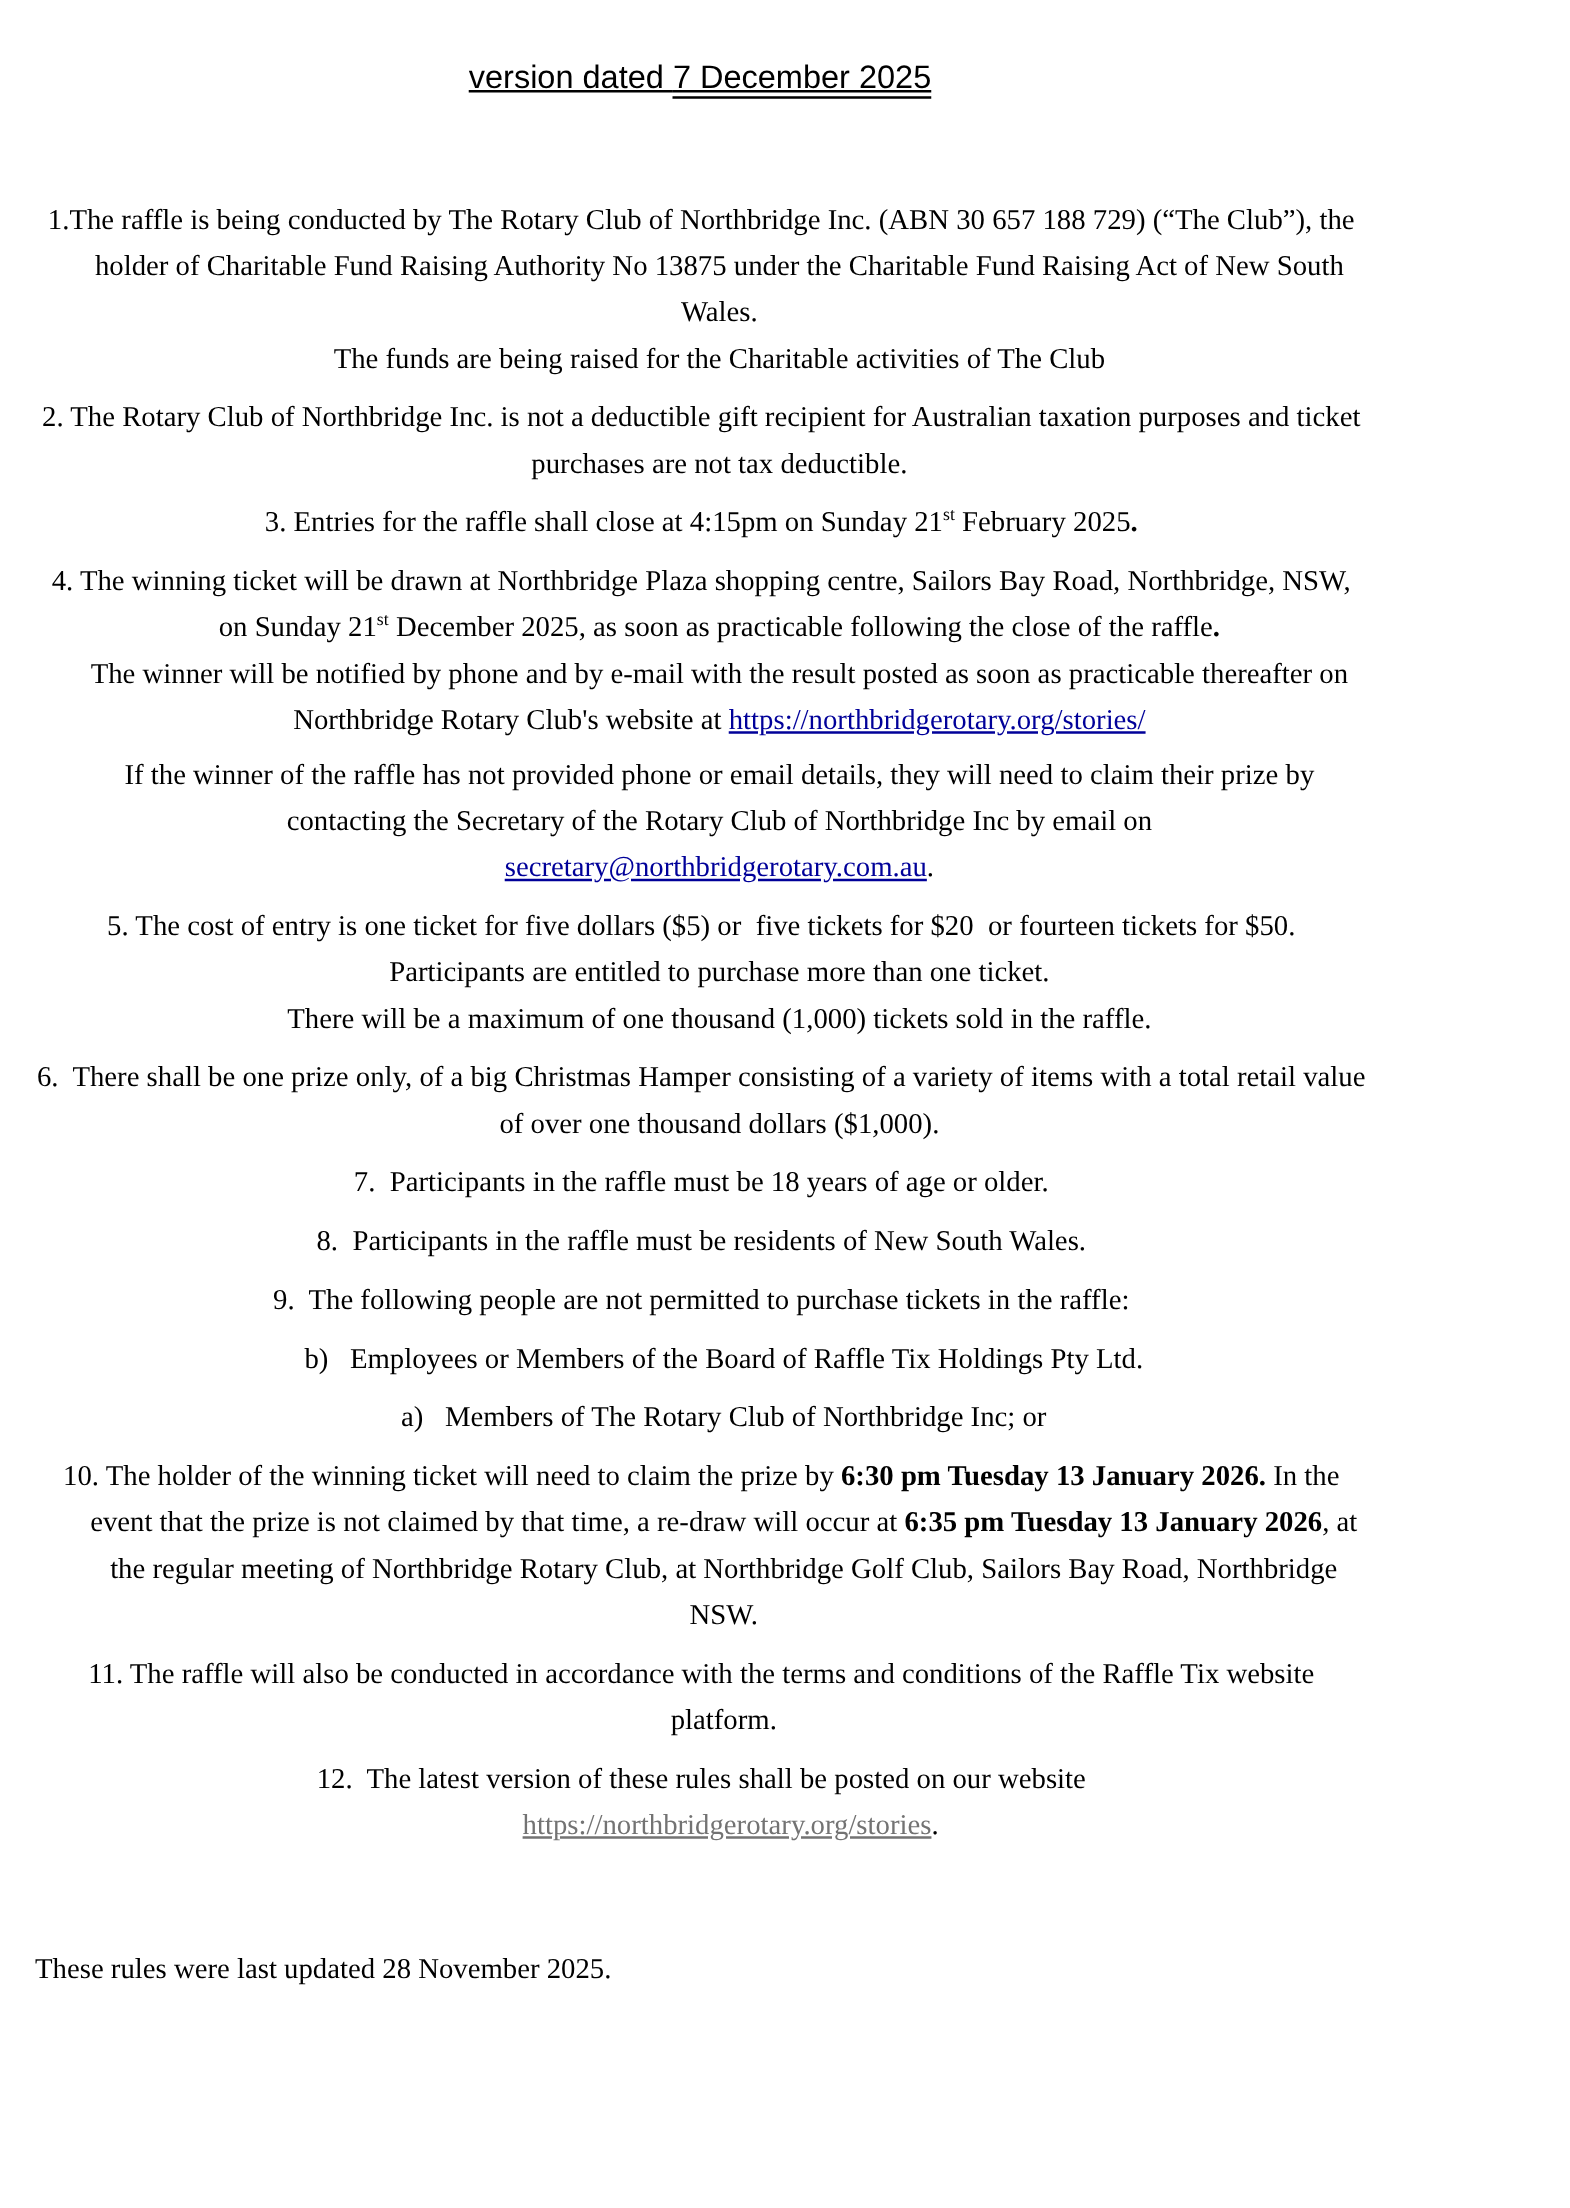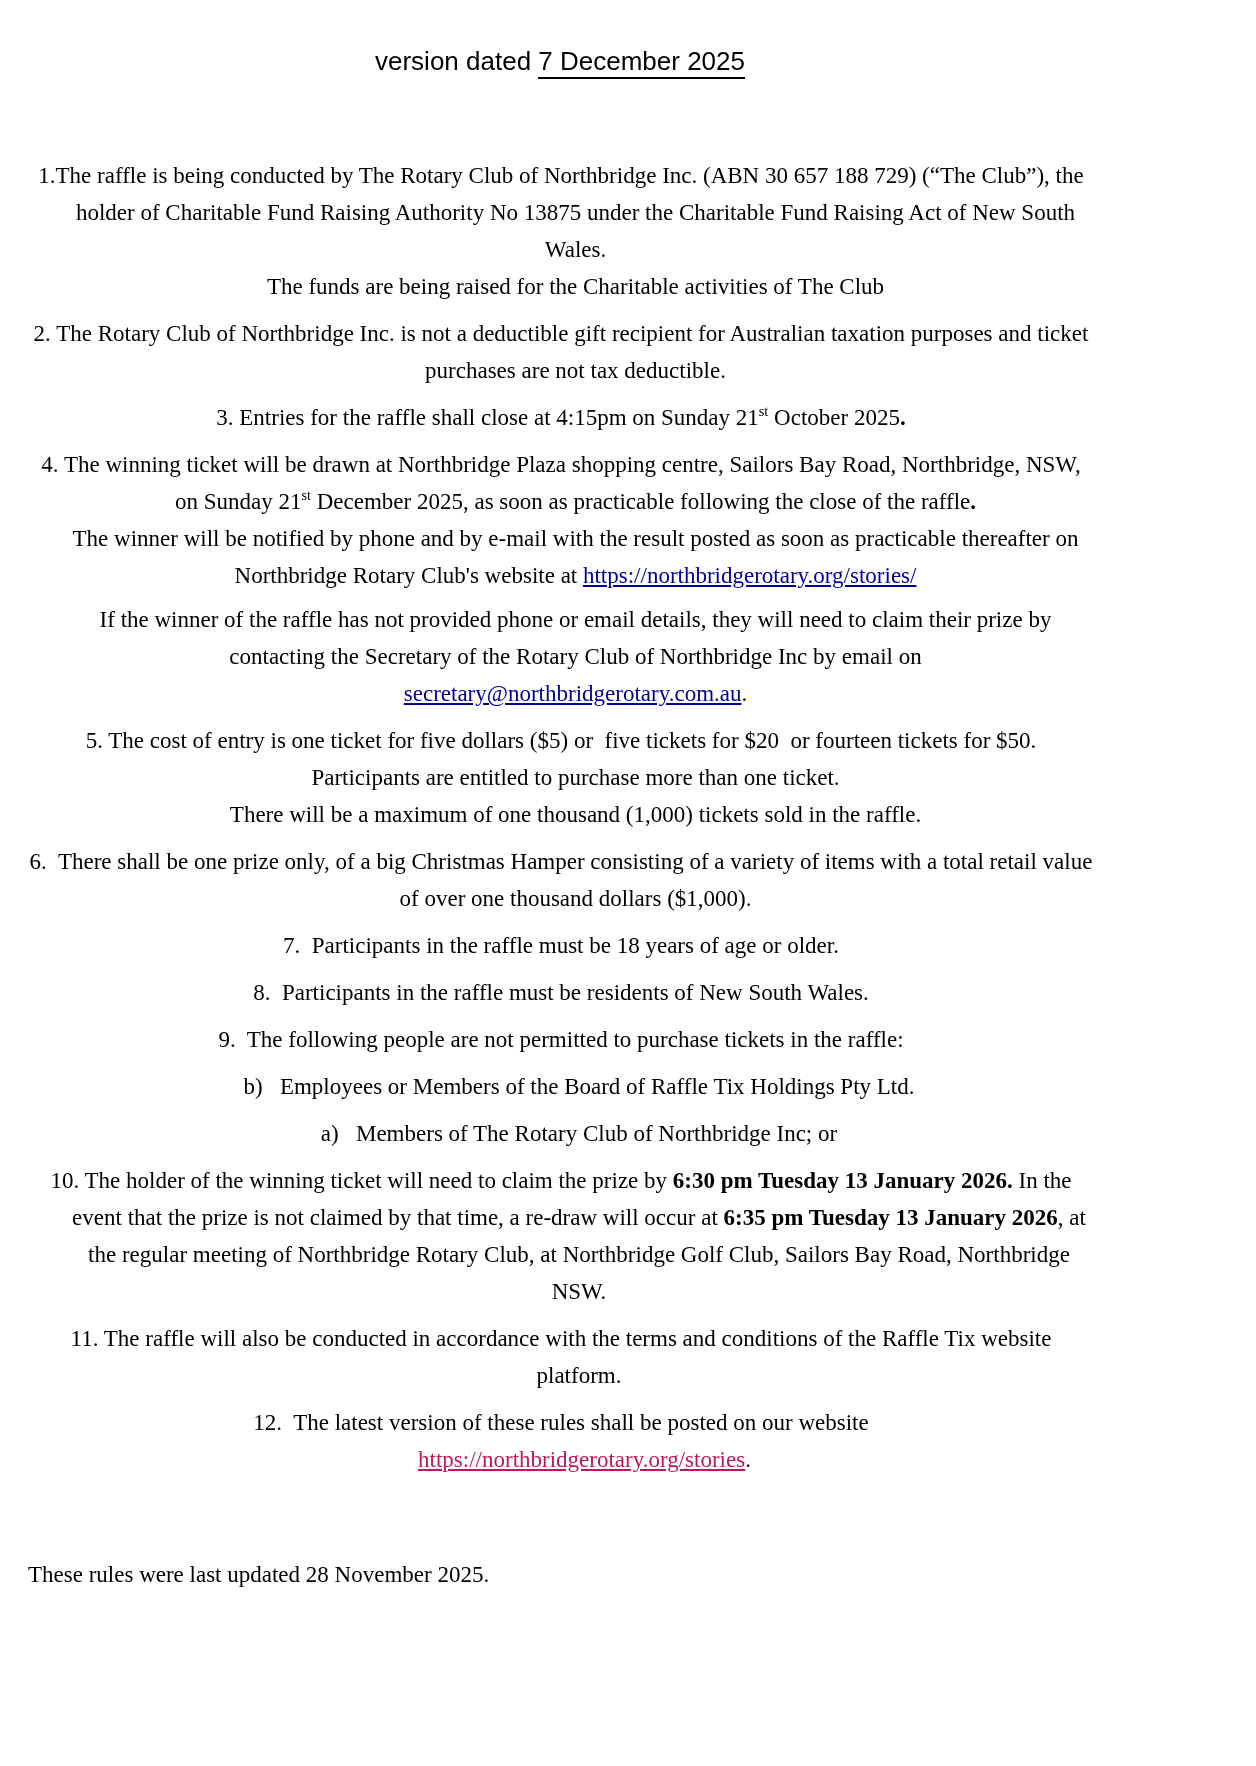--- a/index.html
+++ b/index.html
@@ -30,20 +30,21 @@
     display: inline-block;
     border-bottom: 4px solid #000;
     padding-bottom: 2px;
   }
   .subtitle {
     margin-top: 3px;
     font-family: "Liberation Sans", sans-serif;
     font-size: 26px;
     line-height: 32px;
     font-weight: 400;
+    text-decoration: underline;
   }
   .date-underline {
     border-bottom: 2px solid #000;
     padding-bottom: 1px;
   }
   .doc {
     margin: 80px 0 0 28px;
     width: 1066px;
     font-size: 23px;
     line-height: 37px;
@@ -56,21 +57,21 @@
     text-align: center;
   }
   .bold { font-weight: 700; }
   .sup {
     font-size: 0.62em;
     vertical-align: super;
     line-height: 0;
   }
   a.lnk { text-decoration: underline; }
   a.lnk-blue { color: #000099; }
-  a.lnk-black { color: #be185d; }
+  a.lnk-black { color: #737373; }
   .footer {
     margin-top: 78px;
     white-space: pre-wrap;
   }
 </style>
 </head>
 <body>
 
 <div class="header">
   <div class="subtitle"><span>version dated </span><span class="date-underline">7 December 2025</span></div>
@@ -78,21 +79,21 @@
 
 <div class="doc">
     <div class="item">
       <p class="para" style="padding-left: 29px; text-indent: -29px;"><span>1.The raffle is being conducted by The Rotary Club of Northbridge Inc. (ABN 30 657 188 729) (“The Club”), the holder of Charitable Fund Raising Authority No 13875 under the Charitable Fund Raising Act of New South Wales.</span></p>
       <p class="para" style="padding-left: 29px; text-indent: 0px;"><span>The funds are being raised for the Charitable activities of The Club</span></p>
     </div>
     <div class="item">
       <p class="para" style="padding-left: 29px; text-indent: -29px;"><span>2. The Rotary Club of Northbridge Inc. is not a deductible gift recipient for Australian taxation purposes and ticket purchases are not tax deductible.</span></p>
     </div>
     <div class="item">
-      <p class="para" style="padding-left: 29px; text-indent: -29px;"><span>3. Entries for the raffle shall close at 4:15pm on Sunday 21</span><span class="sup">st</span><span> October 2025</span><span class="bold">.</span></p>
+      <p class="para" style="padding-left: 29px; text-indent: -29px;"><span>3. Entries for the raffle shall close at 4:15pm on Sunday 21</span><span class="sup">st</span><span> February 2025</span><span class="bold">.</span></p>
     </div>
     <div class="item">
       <p class="para" style="padding-left: 29px; text-indent: -29px;"><span>4. The winning ticket will be drawn at Northbridge Plaza shopping centre, Sailors Bay Road, Northbridge, NSW, on Sunday 21</span><span class="sup">st</span><span> December 2025, as soon as practicable following the close of the raffle</span><span class="bold">.</span></p>
       <p class="para" style="padding-left: 29px; text-indent: 0px;"><span>The winner will be notified by phone and by e-mail with the result posted as soon as practicable thereafter on Northbridge Rotary Club's website at </span><a href="#" class="lnk lnk-blue">https://northbridgerotary.org/stories/</a></p>
       <p class="para" style="padding-left: 29px; text-indent: 0px; margin-top: 7px;"><span>If the winner of the raffle has not provided phone or email details, they will need to claim their prize by contacting the Secretary of the Rotary Club of Northbridge Inc by email on </span><a href="#" class="lnk lnk-blue">secretary@northbridgerotary.com.au</a><span>.</span></p>
     </div>
     <div class="item">
       <p class="para" style="padding-left: 29px; text-indent: -29px;"><span>5. The cost of entry is one ticket for five dollars ($5) or  five tickets for $20  or fourteen tickets for $50.</span></p>
       <p class="para" style="padding-left: 29px; text-indent: 0px;"><span>Participants are entitled to purchase more than one ticket.</span></p>
       <p class="para" style="padding-left: 29px; text-indent: 0px;"><span>There will be a maximum of one thousand (1,000) tickets sold in the raffle.</span></p>

